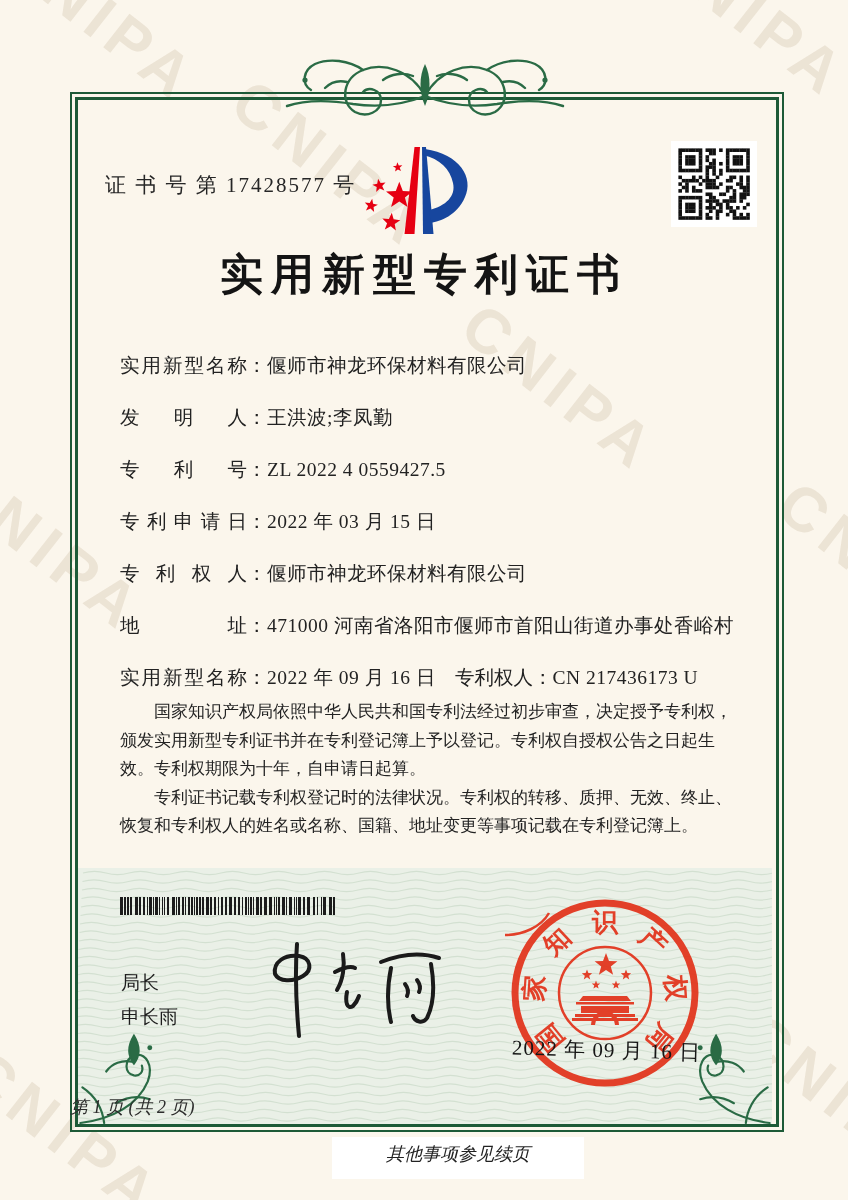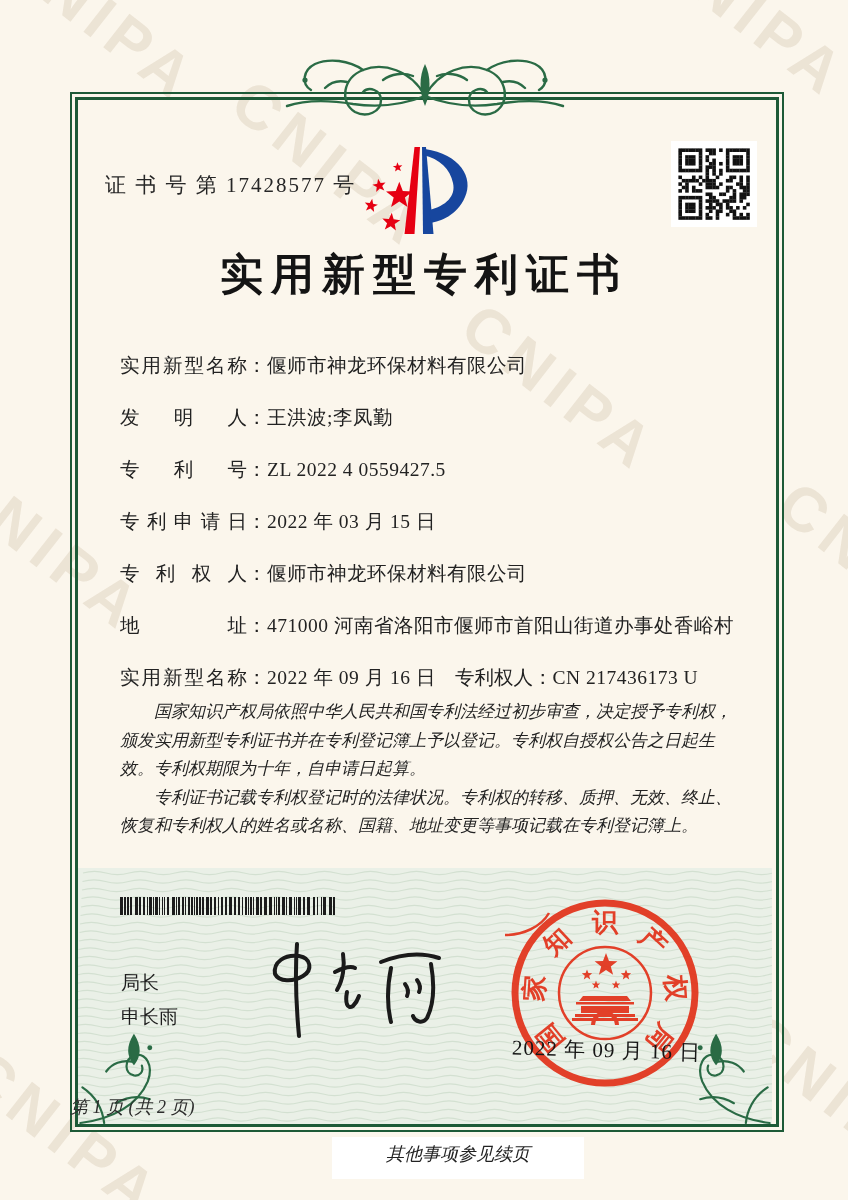--- a/index.html
+++ b/index.html
@@ -33,21 +33,21 @@
   .fields{position:absolute;left:120px;top:352px;z-index:4;}
   .row{height:52px;font-size:19.5px;color:#222;}
   .lbl{display:inline-block;width:127px;text-align:justify;text-align-last:justify;vertical-align:top;}
   .colon{display:inline-block;width:20px;}
   .val{letter-spacing:0.5px;}
   .grant{position:absolute;left:120px;top:664px;width:640px;font-size:19.5px;z-index:4;color:#222;}
   .grant .second{position:absolute;left:335px;top:0;white-space:nowrap;}
   
   .paras{position:absolute;left:120px;top:698px;width:618px;z-index:4;}
   .paras p{margin:0;text-indent:2em;font-size:17px;line-height:28.5px;
-    font-style:italic;color:#232323;}
+    color:#232323;}
   
   .barcode{position:absolute;left:120px;top:897px;z-index:4;}
   .signer-title{position:absolute;left:121px;top:970px;font-size:19px;z-index:4;}
   .signer-name{position:absolute;left:121px;top:1004px;font-size:19px;z-index:4;}
   .signature{position:absolute;left:255px;top:932px;z-index:4;}
   .seal{position:absolute;left:505px;top:893px;z-index:5;opacity:0.93;}
   .seal-date{position:absolute;left:512px;top:1036px;font-size:21px;letter-spacing:1px;
     color:#161616;z-index:6;transform:rotate(1.5deg);white-space:nowrap;}
   .page-info{position:absolute;left:70px;width:710px;top:1095px;text-align:left;
     font-size:18px;font-style:italic;color:#2c2c2c;z-index:4;}

